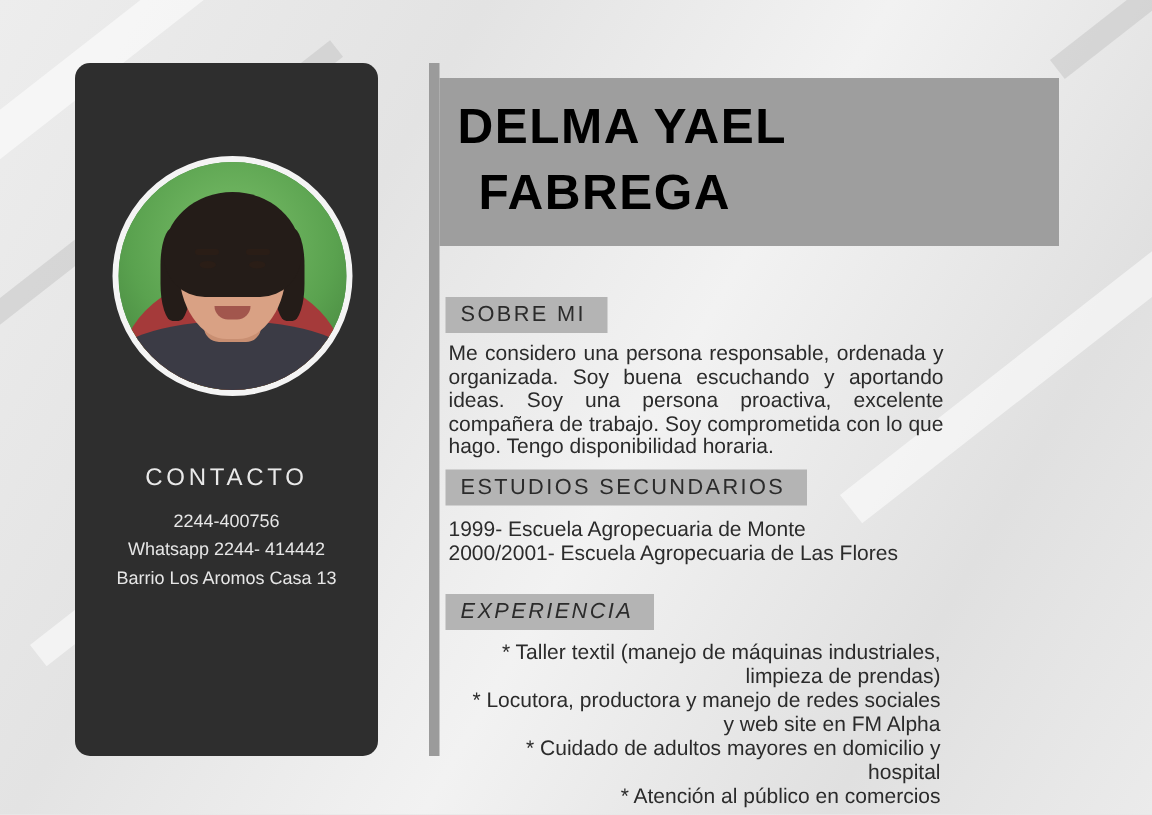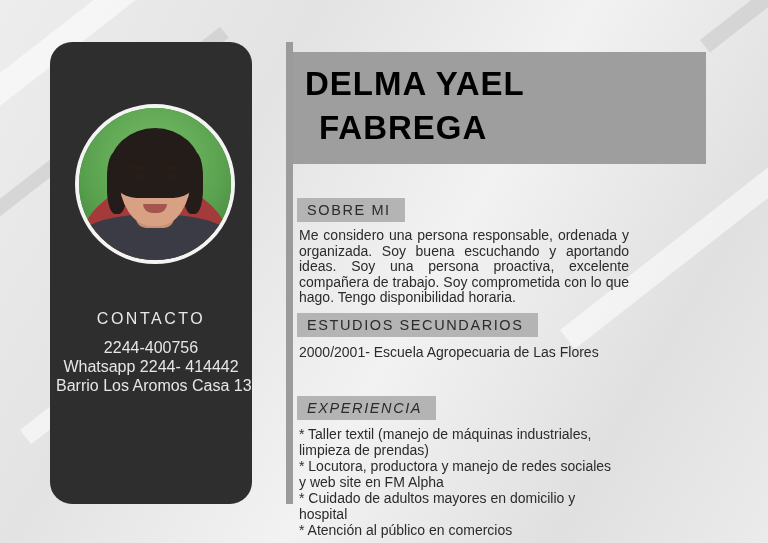--- a/index.html
+++ b/index.html
@@ -40,21 +40,21 @@
   .s6 { left: 560px; top: 330px; width: 380px; height: 24px; }
 
   
   .left-card {
     position: absolute;
     left: 50px;
     top: 42px;
     width: 202px;
     height: 462px;
     background: #2e2e2e;
-    border-radius: 22px;
+    border-radius: 10px;
   }
 
   .photo-frame {
     position: absolute;
     left: 25px;
     top: 62px;
     width: 152px;
     height: 152px;
     border-radius: 50%;
     border: 4px solid #f4f4f4;
@@ -168,21 +168,21 @@
     font-size: 16px;
     letter-spacing: 2.5px;
   }
   .contact-lines {
     position: absolute;
     left: 6px;
     top: 296px;
     width: 190px;
     text-align: center;
     color: #e6e6e6;
-    font-size: 16px;
+    font-size: 12px;
     line-height: 19px;
   }
   .contact-lines .ln { white-space: nowrap; }
   .accent-bar {
     position: absolute;
     left: 286px;
     top: 42px;
     width: 7px;
     height: 462px;
     background: #9b9b9b;
@@ -224,21 +224,21 @@
     line-height: 15.5px;
   }
 
   #head-sobre { left: 297px; top: 198px; }
   #body-sobre { left: 299px; top: 228px; width: 330px; text-align: justify; }
 
   #head-estudios { left: 297px; top: 313px; }
   #body-estudios { left: 299px; top: 345px; width: 340px; }
 
   #head-experiencia { left: 297px; top: 396px; font-style: italic; }
-  #body-experiencia { left: 299px; top: 427px; width: 316px; }
+  #body-experiencia { left: 311px; top: 427px; width: 316px; text-align: right; }
   #body-experiencia .item { margin-bottom: 1px; }
 </style>
 </head>
 <body>
 
 <div class="page">
 
   <div class="bg-stripe s1"></div>
   <div class="bg-stripe dark s2"></div>
   <div class="bg-stripe s3"></div>
@@ -278,20 +278,21 @@
   <div class="name-block">
     <div class="name-line l1">DELMA YAEL</div>
     <div class="name-line l2">FABREGA</div>
   </div>
 
   <div class="section-head" id="head-sobre">SOBRE MI</div>
   <div class="section-body" id="body-sobre">Me considero una persona responsable, ordenada y organizada. Soy buena escuchando y aportando ideas. Soy una persona proactiva, excelente compañera de trabajo. Soy comprometida con lo que hago. Tengo disponibilidad horaria.</div>
 
   <div class="section-head" id="head-estudios">ESTUDIOS SECUNDARIOS</div>
   <div class="section-body" id="body-estudios">
+    <div>1999- Escuela Agropecuaria de Monte</div>
     <div>2000/2001- Escuela Agropecuaria de Las Flores</div>
   </div>
 
   <div class="section-head" id="head-experiencia">EXPERIENCIA</div>
   <div class="section-body" id="body-experiencia">
     <div class="item">* Taller textil (manejo de máquinas industriales, limpieza de prendas)</div>
     <div class="item">* Locutora, productora y manejo de redes sociales y web site en FM Alpha</div>
     <div class="item">* Cuidado de adultos mayores en domicilio y hospital</div>
     <div class="item">* Atención al público en comercios</div>
   </div>

